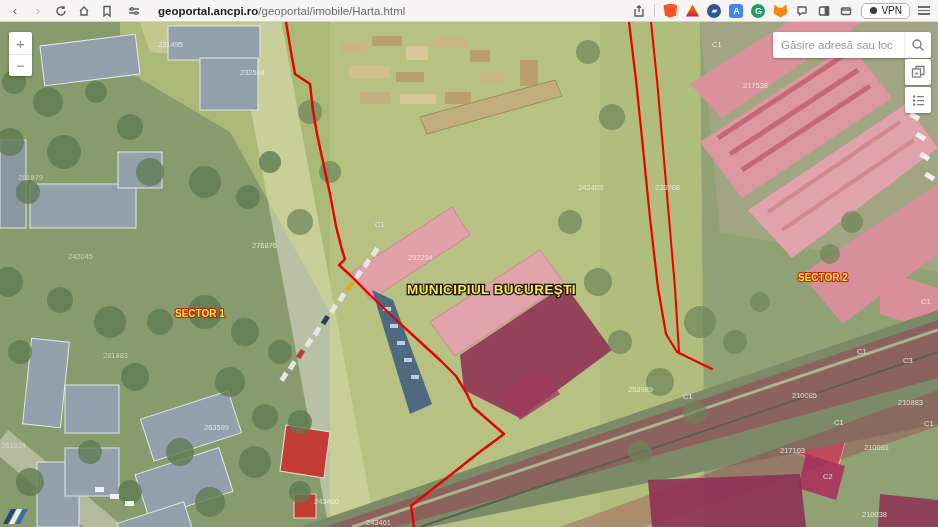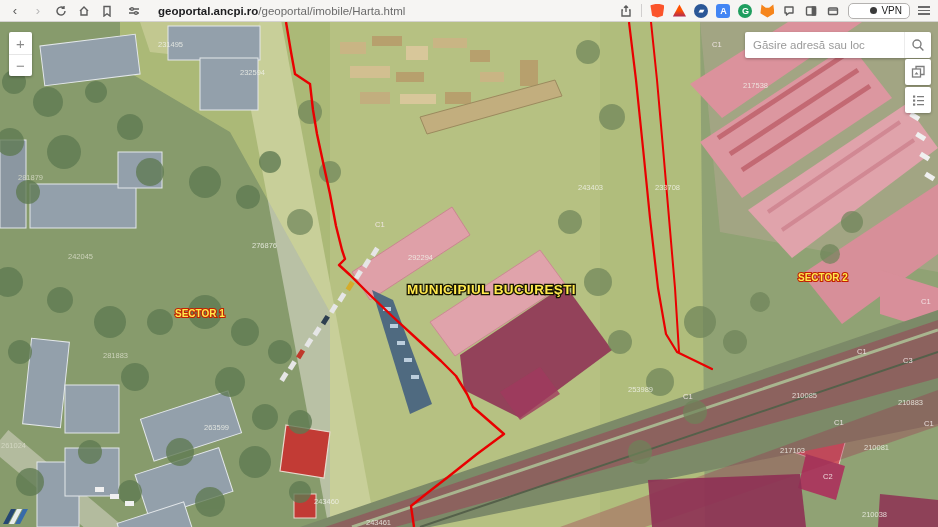--- a/index.html
+++ b/index.html
@@ -28,38 +28,38 @@
          justify-content:center; font-size:9px; font-weight:bold; color:#fff; cursor:pointer; flex:0 0 auto;}
   .ext-brave { background:#fb542b; border-radius:2px;
                clip-path:polygon(50% 0,100% 12%,88% 88%,50% 100%,12% 88%,0 12%); }
   .ext-bat { background:linear-gradient(180deg,#ff5000 45%,#9e1f63 100%);
              clip-path:polygon(50% 8%,97% 92%,3% 92%); border-radius:0; }
   .ext-blue { background:#2b5797; font-size:7px; }
   .ext-translate { background:#4285f4; border-radius:3px; font-size:9px; }
   .ext-gram { background:#1f9e5f; }
   .ext-fox { background:#f6851b; clip-path:polygon(50% 100%,0 70%,8% 8%,38% 30%,62% 30%,92% 8%,100% 70%); border-radius:0; }
   .vpn-pill { display:flex; align-items:center; gap:4px; border:1px solid #b4b2b0;
-              border-radius:5px; background:#fff; padding:1px 7px 1px 21px; font-size:10px;
+              border-radius:5px; background:#fff; padding:1px 7px 1px 8px; font-size:10px;
               color:#222; cursor:pointer; height:16px; }
   .vpn-dot { width:7px; height:7px; border-radius:50%; background:#3a3a3a; }
   .hamburger { display:flex; flex-direction:column; gap:2px; cursor:pointer; }
   .hamburger span { display:block; width:12px; height:1.6px; background:#6b6b6b; }
 
   
   .map { position:absolute; top:22px; left:0; width:938px; height:505px; overflow:hidden;
          cursor:grab; background:#98a87c; }
   .map svg.imagery { position:absolute; top:0; left:0; }
 
   .zoom-ctrl { position:absolute; top:10px; left:9px; width:23px; background:#fff;
                border-radius:2px; box-shadow:0 1px 3px rgba(0,0,0,.35); overflow:hidden; }
   .zoom-btn { width:23px; height:22px; display:flex; align-items:center; justify-content:center;
               font-size:15px; color:#8a8a8a; cursor:pointer; }
   .zoom-btn + .zoom-btn { border-top:1px solid #e6e6e6; }
 
-  .search-box { position:absolute; top:10px; right:7px; width:186px; height:26px;
+  .search-box { position:absolute; top:10px; right:7px; width:158px; height:26px;
                 background:#fff; border-radius:2px; box-shadow:0 1px 3px rgba(0,0,0,.3);
                 display:flex; align-items:stretch; }
   .search-box input { flex:1; border:none; outline:none; padding:0 8px; font-size:11.5px;
                       color:#333; font-family:"Liberation Sans",sans-serif; min-width:0; background:transparent; }
   .search-box input::placeholder { color:#9a9a9a; }
   .search-btn { width:27px; border-left:1px solid #ececec; display:flex; align-items:center;
                 justify-content:center; cursor:pointer; }
   .sq-btn { position:absolute; right:7px; width:26px; height:26px; background:#fff;
             border-radius:2px; box-shadow:0 1px 3px rgba(0,0,0,.3);
             display:flex; align-items:center; justify-content:center; cursor:pointer; }

